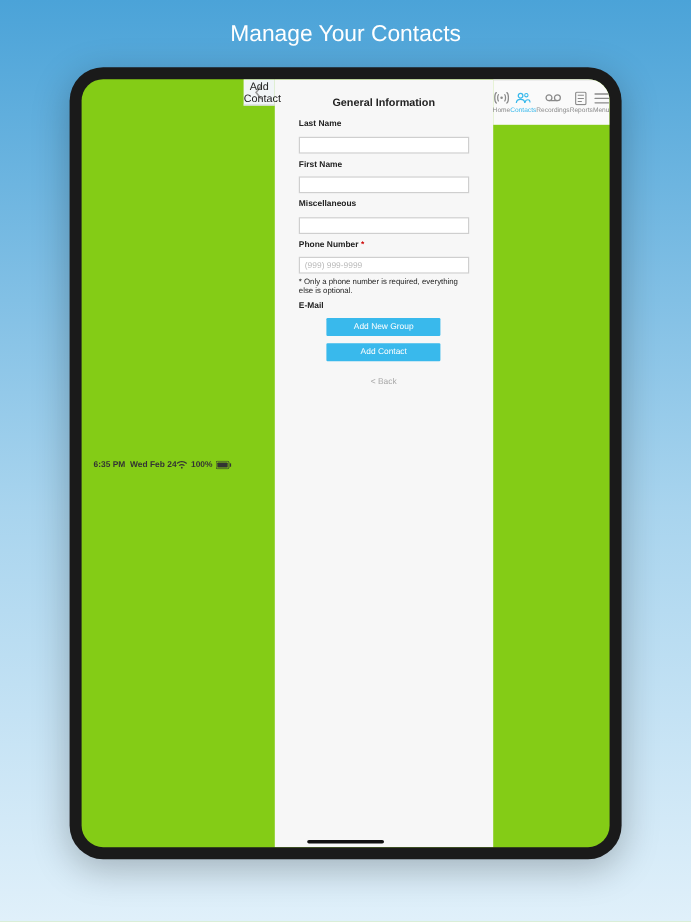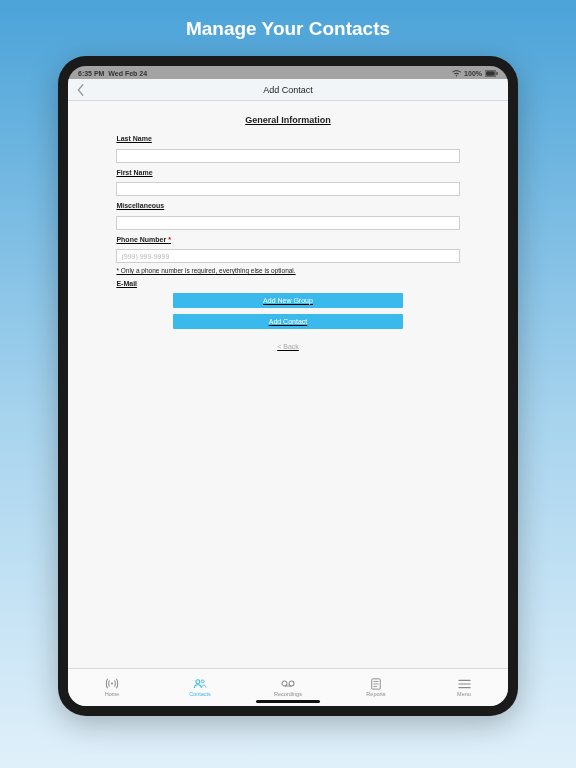--- a/index.html
+++ b/index.html
@@ -3,52 +3,52 @@
   <meta charset="utf-8">
   <style>
     * { box-sizing: border-box; margin: 0; padding: 0; }
     body {
       width: 576px; height: 768px;
       background: linear-gradient(to bottom, #4ba3d8 0%, #a8d4ee 55%, #e0f0fa 100%);
       font-family: -apple-system, Helvetica, Arial, sans-serif;
       display: flex; flex-direction: column; align-items: center;
       overflow: hidden;
     }
-    .hero-title { color: #fff; font-size: 19px; font-weight: 700; margin: 18px 0 16px; }
+    .hero-title { color: #fff; font-size: 19px; font-weight: 400; margin: 18px 0 16px; }
     .tablet {
       width: 460px; height: 660px;
       background: #1a1a1a;
       border-radius: 28px;
       padding: 10px;
       box-shadow: 0 8px 30px rgba(0,0,0,.25);
       position: relative;
     }
     .screen {
       width: 100%; height: 100%;
-      background: #a3a3a3;
+      background: #84cc16;
       border-radius: 18px;
       overflow: hidden;
-      display: flex; flex-direction: column;
+      display: flex; flex-direction: row;
       position: relative;
     }
     .status-bar {
       display: flex; justify-content: space-between; align-items: center;
       padding: 4px 10px 2px; font-size: 7px; color: #333;
       font-weight: 600;
     }
     .status-right { display: flex; align-items: center; gap: 3px; }
     .nav-bar {
       display: flex; align-items: center; position: relative;
       height: 22px; padding: 0 8px;
       border-bottom: 1px solid #d5d9db;
       background: #f1f5f7;
     }
     .back-chevron { font-size: 14px; color: #888; cursor: pointer; }
     .nav-title { position: absolute; left: 0; right: 0; text-align: center; font-size: 9px; color: #222; font-weight: 400; pointer-events:none;}
-    .content { flex: 1; background: #f7f7f7; padding: 8px 0 0; overflow: hidden; text-decoration: underline; }
+    .content { flex: 1; background: #f7f7f7; padding: 8px 0 0; overflow: hidden; }
     .section-title {
       text-align: center; font-size: 9px; font-weight: 600; color: #222;
       padding: 6px 0 10px;
     }
     .form { width: 78%; margin: 0 auto; }
     .label { font-size: 7px; font-weight: 700; color: #222; margin-bottom: 2px; display:block; }
     .req { color: #c00; }
     .field {
       width: 100%; height: 14px; border: 1px solid #cfcfcf;
       background: #fff; margin-bottom: 6px;

